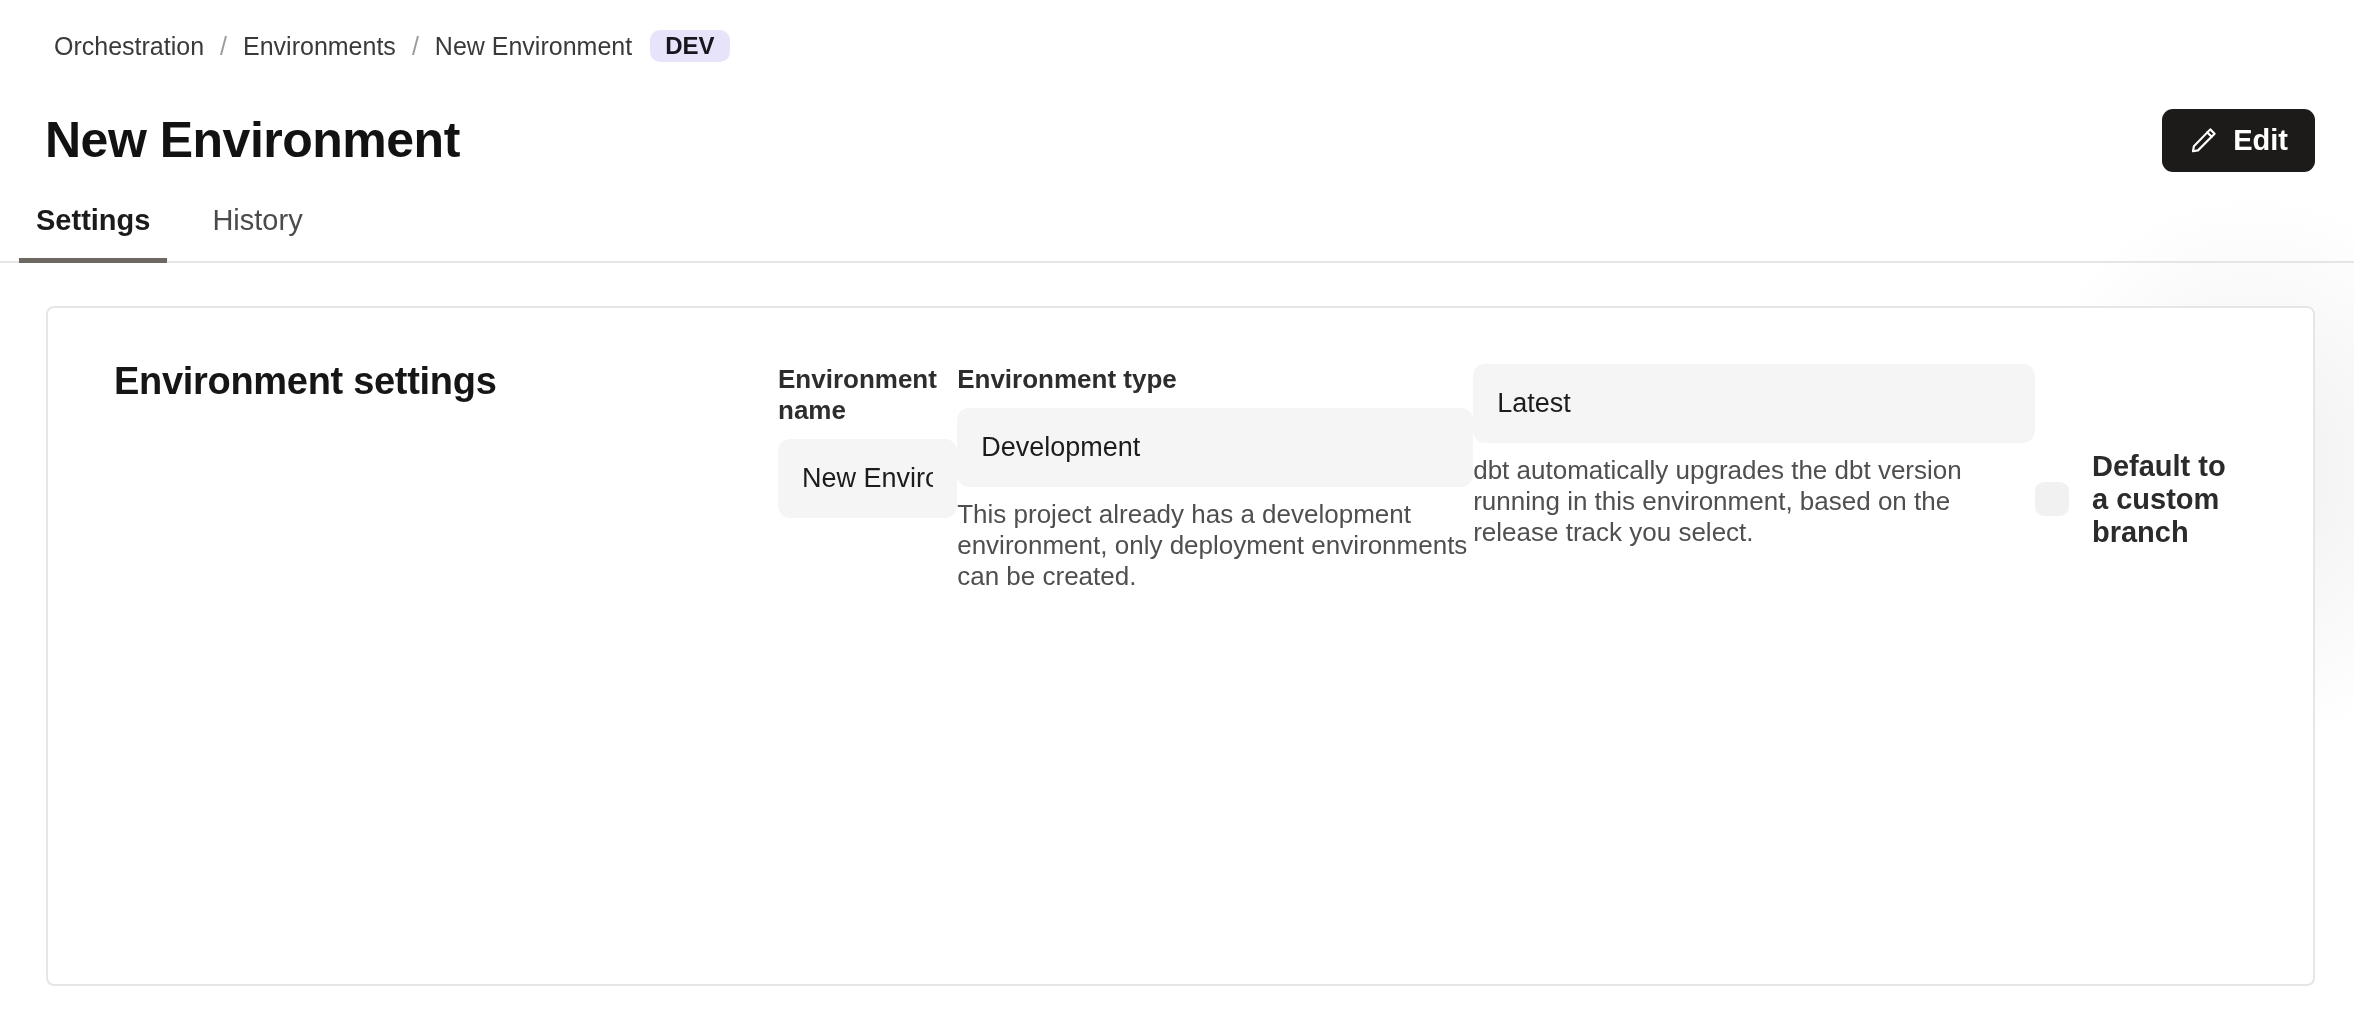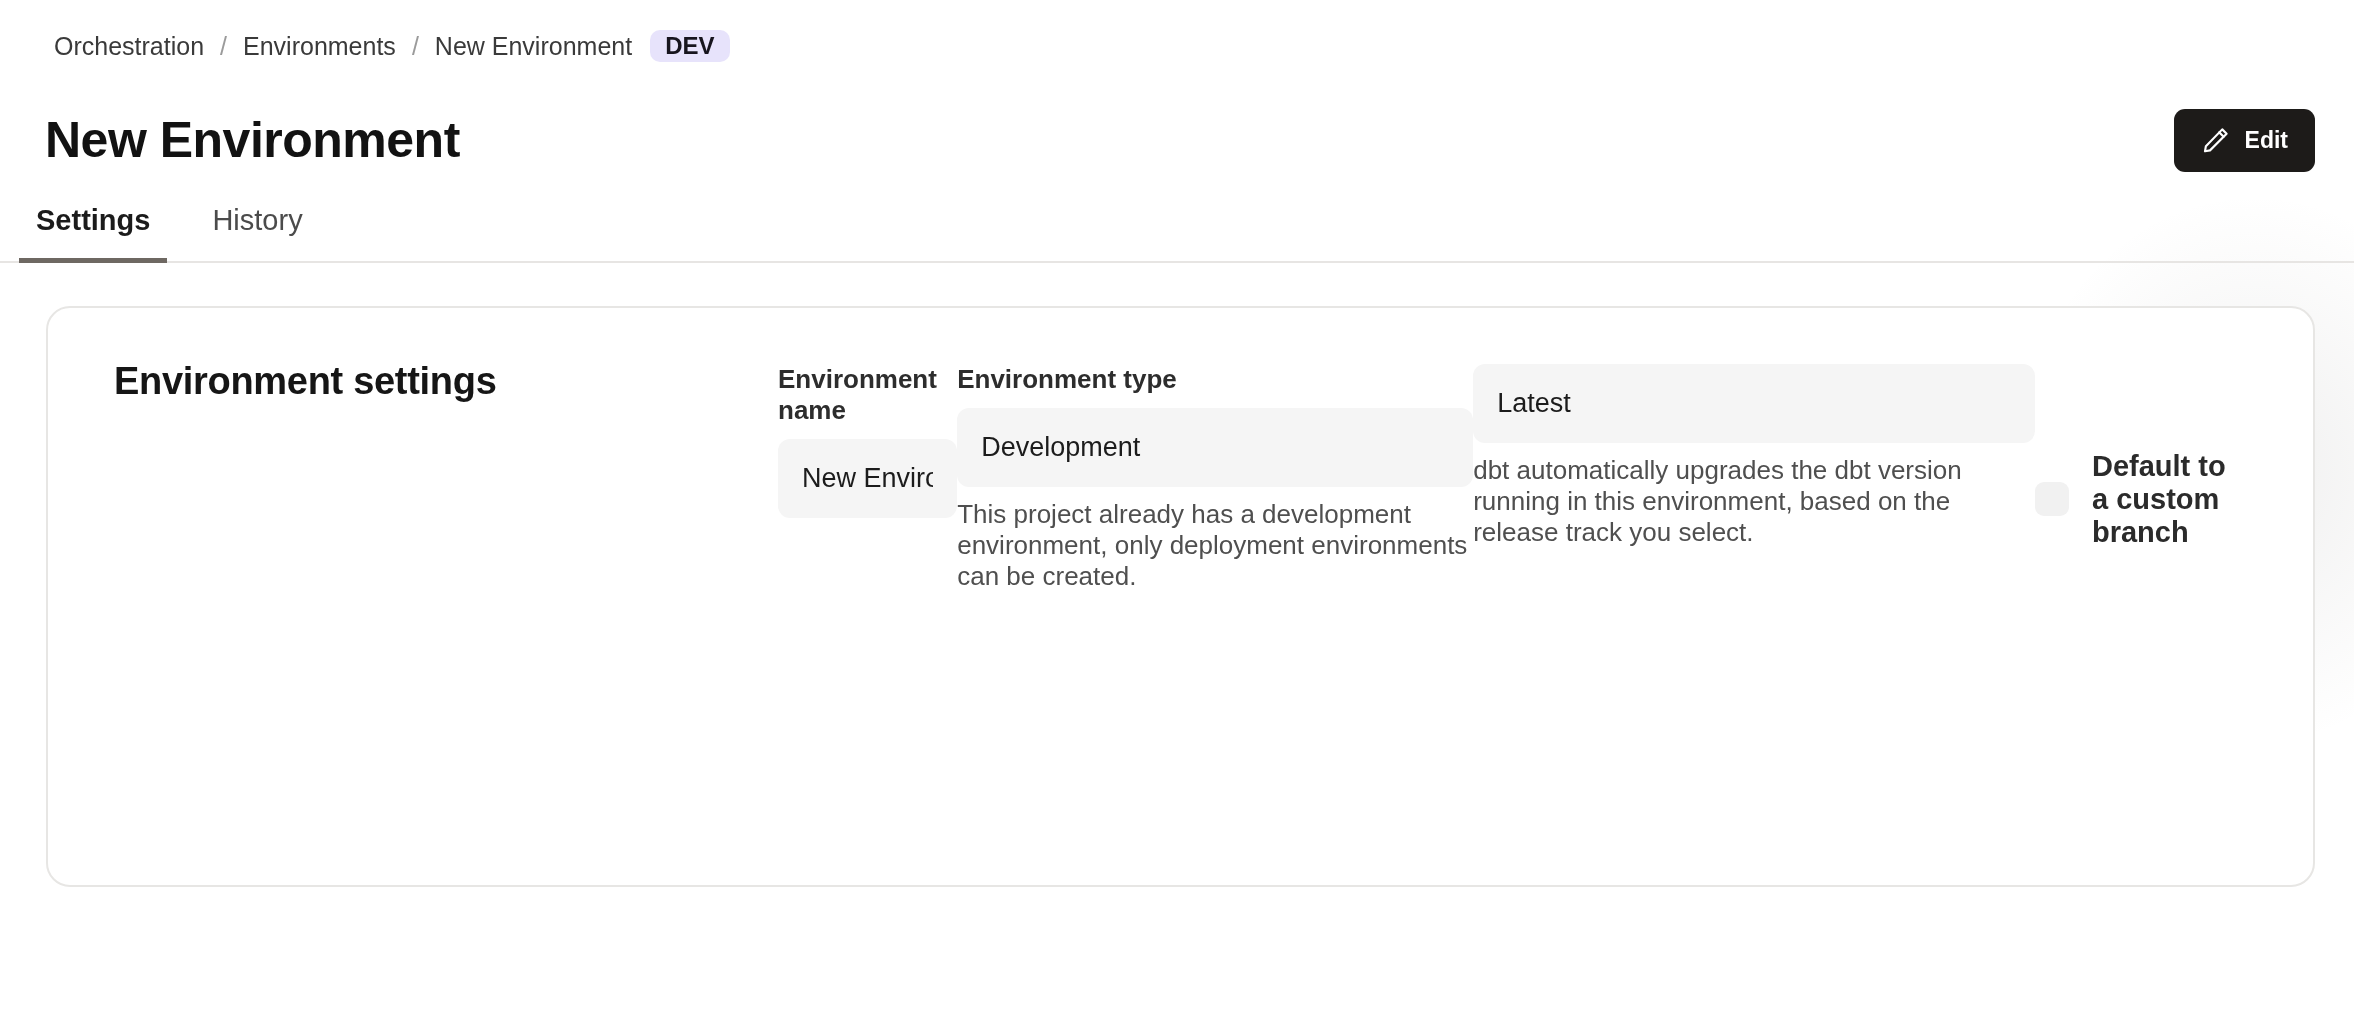--- a/index.html
+++ b/index.html
@@ -74,21 +74,21 @@
     display: flex;
     align-items: center;
     gap: 14px;
     background: #1d1b19;
     color: #ffffff;
     border: none;
     border-radius: 11px;
     height: 63px;
     padding: 0 27px;
     font-family: inherit;
-    font-size: 23px;
+    font-size: 29px;
     font-weight: 600;
     cursor: pointer;
   }
   .edit-btn svg { width: 30px; height: 30px; display: block; }
 
   
   .tabs {
     position: absolute;
     left: 0;
     right: 0;
@@ -116,24 +116,24 @@
     height: 5px;
     background: #6e6862;
   }
 
   
   .card {
     position: absolute;
     left: 46px;
     top: 306px;
     width: 2269px;
-    height: 581px;
+    height: 680px;
     background: #ffffff;
     border: 2px solid #e7e6e4;
-    border-radius: 24px;
+    border-radius: 8px;
   }
   .section-heading {
     position: absolute;
     left: 66px;
     top: 52px;
     margin: 0;
     font-size: 38px;
     font-weight: 700;
     letter-spacing: -0.3px;
     color: #161616;

